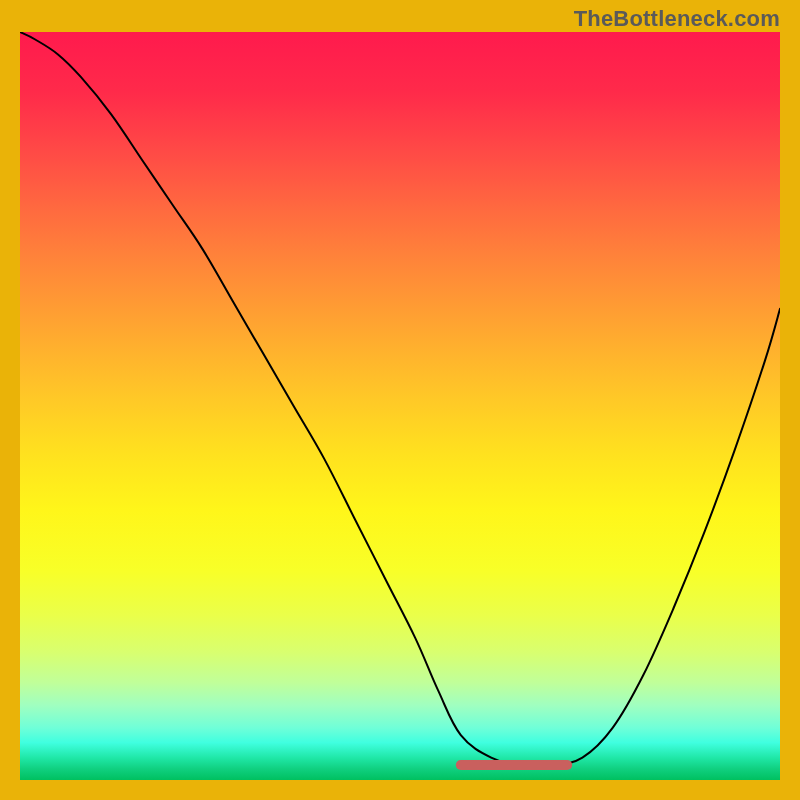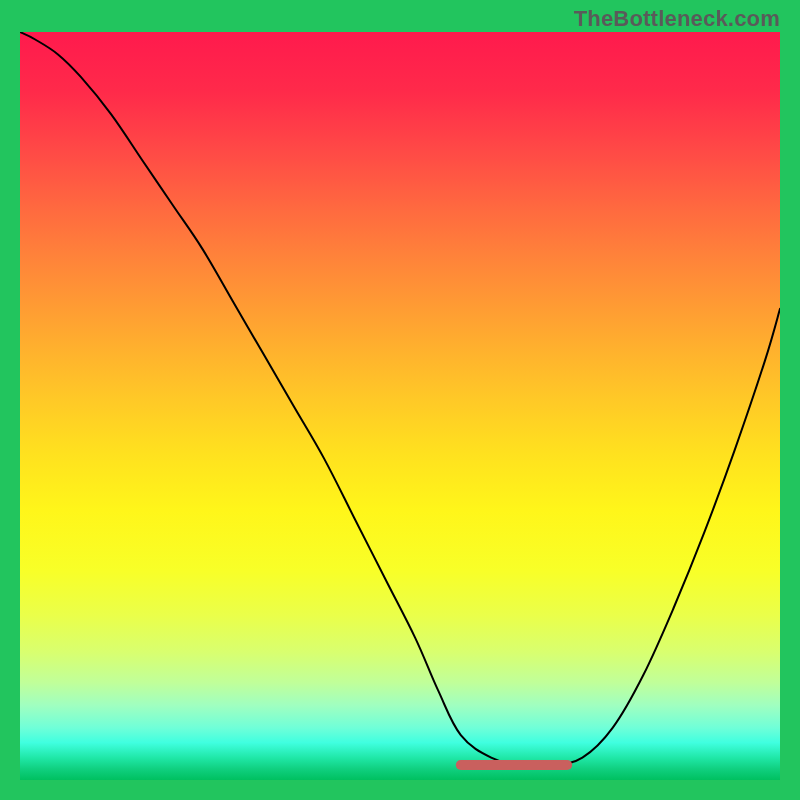--- a/index.html
+++ b/index.html
@@ -1,21 +1,21 @@
 <!DOCTYPE html>
 <html><head>
 <meta charset="utf-8">
 <style>
   * { margin: 0; padding: 0; box-sizing: border-box; }
   html, body { width: 800px; height: 800px; overflow: hidden; background: #000; }
   .canvas {
     position: relative;
     width: 800px;
     height: 800px;
-    background: #22c55e;
+    background: #eab308;
   }
   .plot {
     position: absolute;
     left: 20px;
     top: 32px;
     width: 760px;
     height: 748px;
     background: linear-gradient(to bottom,
       #ff1a4d 0%,
       #ff2a4a 8%,

